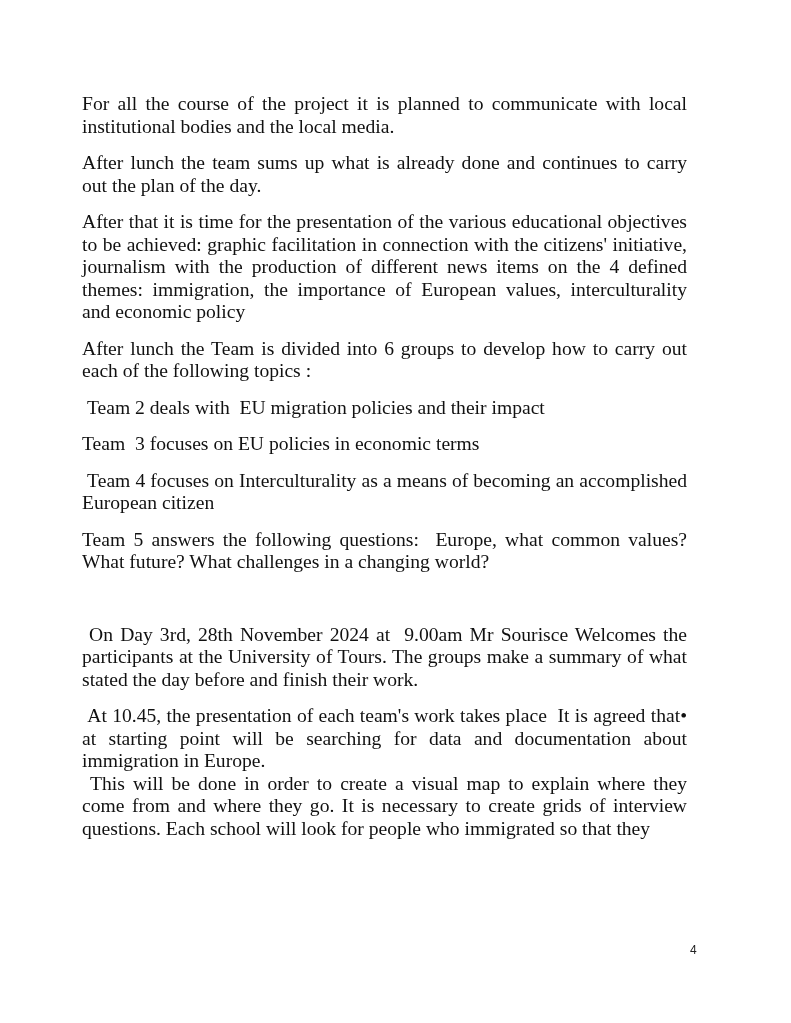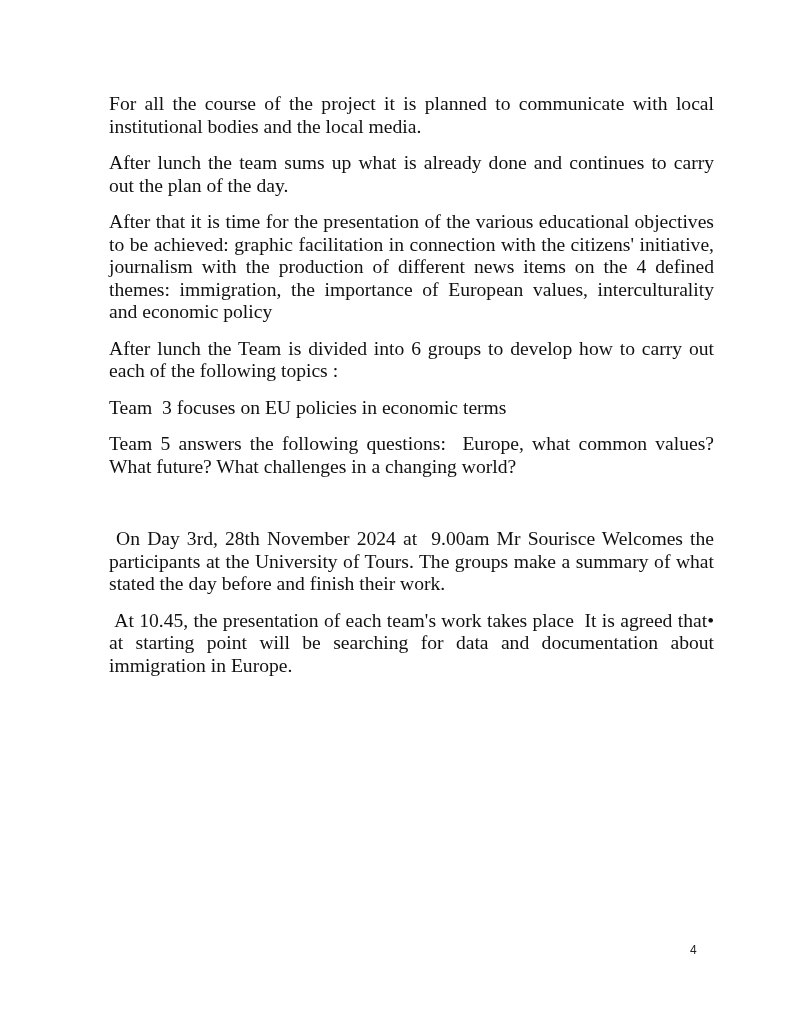--- a/index.html
+++ b/index.html
@@ -10,21 +10,21 @@
     body {
       width: 791px;
       height: 1023px;
       position: relative;
       overflow: hidden;
       font-family: "Liberation Serif", serif;
       color: #111111;
     }
     .page-body {
       position: absolute;
-      left: 109px;
+      left: 82px;
       top: 93px;
       width: 605px;
       font-size: 19.6px;
       line-height: 22.5px;
     }
     .para {
       margin: 0 0 14px 0;
       text-align: justify;
       text-align-last: left;
     }
@@ -45,20 +45,23 @@
     }
   </style>
 </head>
 <body>
 
 <div class="page-body">
   <p class="para">For all the course of the project it is planned to communicate with local institutional bodies and the local media.</p>
   <p class="para">After lunch the team sums up what is already done and continues to carry out the plan of the day.</p>
   <p class="para">After that it is time for the presentation of the various educational objectives to be achieved: graphic facilitation in connection with the citizens' initiative, journalism with the production of different news items on the 4 defined themes: immigration, the importance of European values, interculturality and economic policy</p>
   <p class="para">After lunch the Team is divided into 6 groups to develop how to carry out each of the following topics :</p>
+  <p class="para">&nbsp;Team 2 deals with &nbsp;EU migration policies and their impact</p>
   <p class="para">Team &nbsp;3 focuses on EU policies in economic terms</p>
+  <p class="para">&nbsp;Team 4 focuses on Interculturality as a means of becoming an accomplished European citizen</p>
   <p class="para">Team 5 answers the following questions: &nbsp;Europe, what common values? What future? What challenges in a changing world?</p>
   <div class="spacer"></div>
   <p class="para">&nbsp;On Day 3rd, 28th November 2024 at &nbsp;9.00am Mr Sourisce Welcomes the participants at the University of Tours. The groups make a summary of what stated the day before and finish their work.</p>
   <p class="para tight">&nbsp;At 10.45, the presentation of each team's work takes place &nbsp;It is agreed that• at starting point will be searching for data and documentation about immigration in Europe.</p>
+  <p class="para tight">&nbsp;This will be done in order to create a visual map to explain where they come from and where they go. It is necessary to create grids of interview questions. Each school will look for people who immigrated so that they</p>
 </div>
 
 <div class="page-number">4</div>
 
 </body></html>

